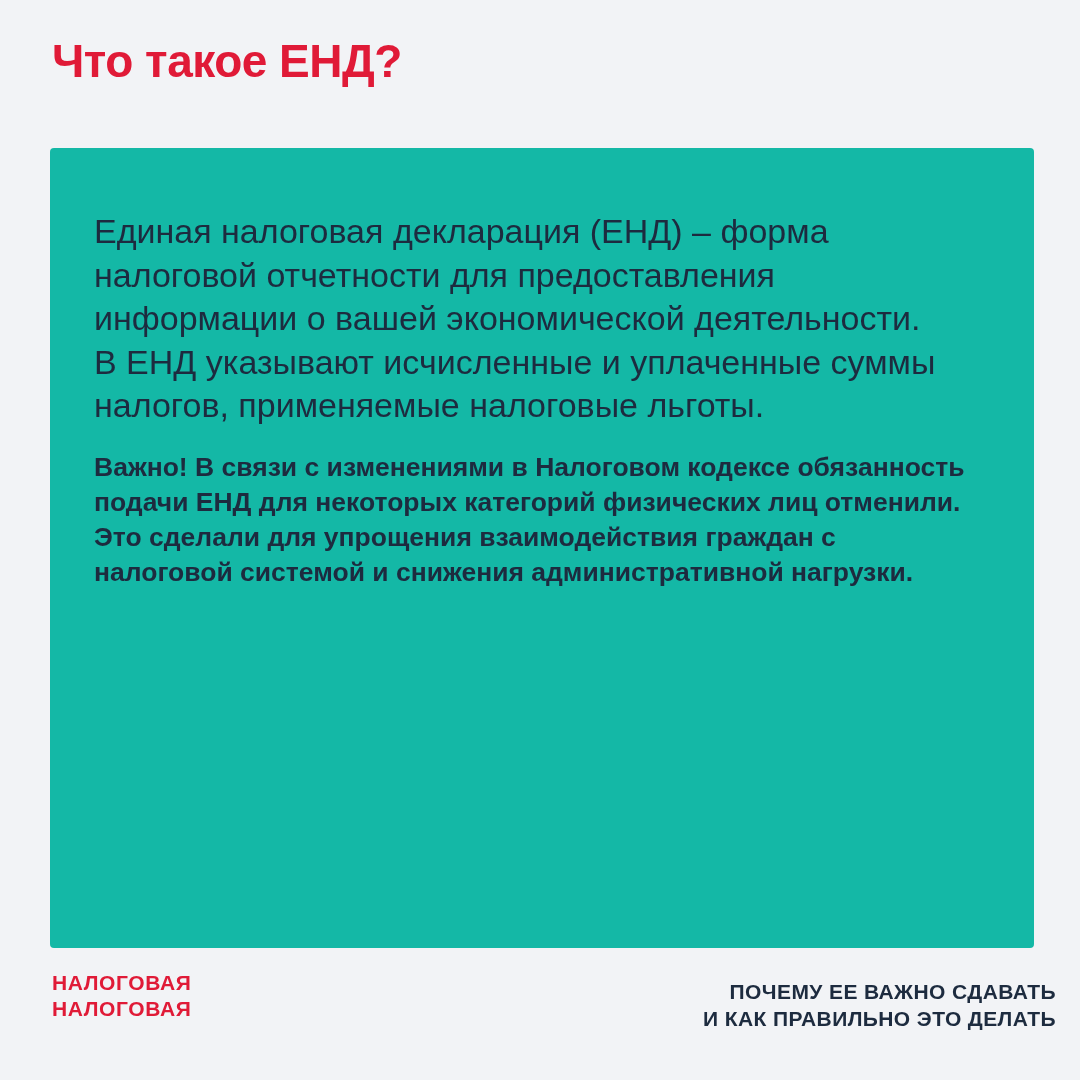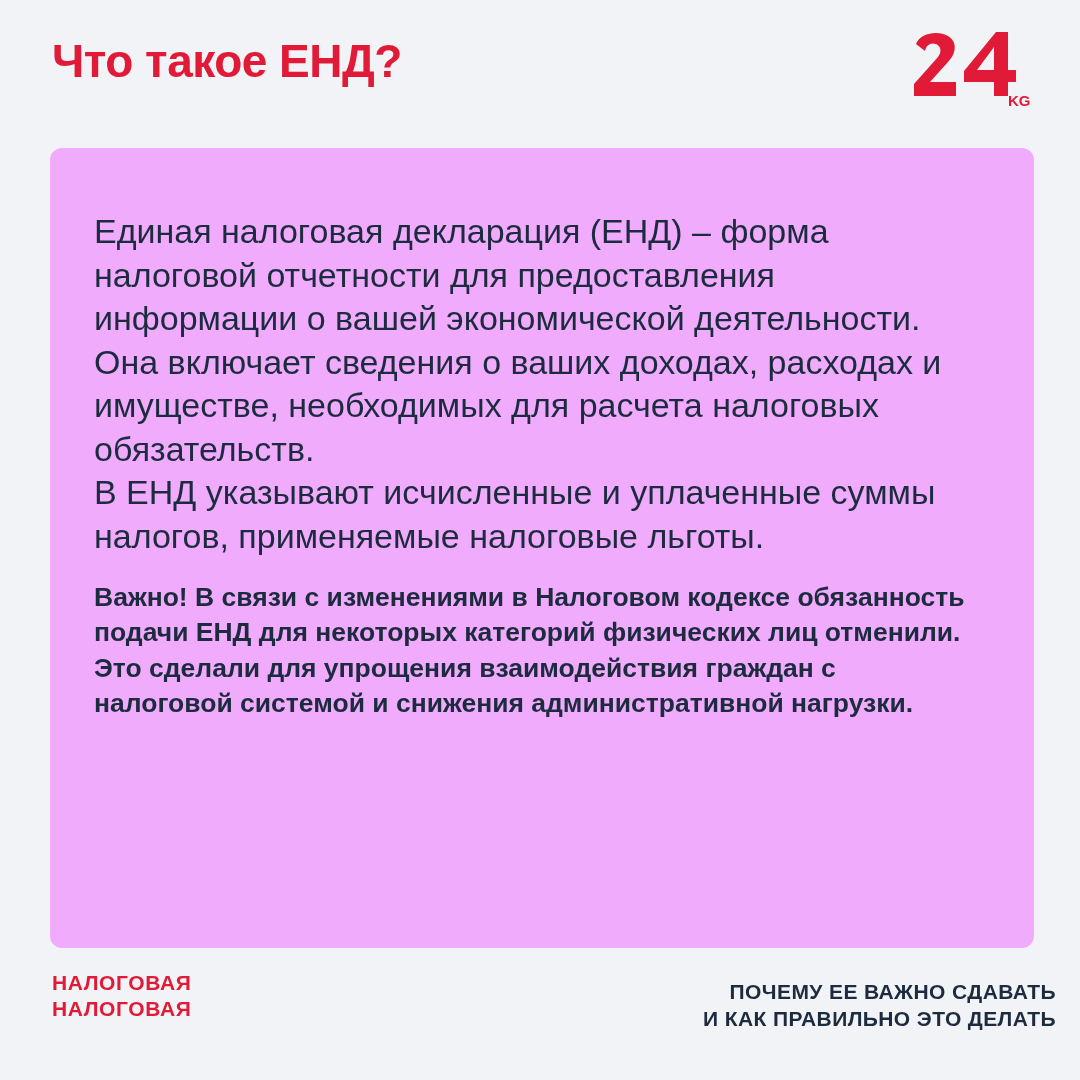--- a/index.html
+++ b/index.html
@@ -51,22 +51,22 @@
     position: relative;
     width: 120px;
     height: 78px;
     flex: 0 0 auto;
   }
   .logo svg { display: block; }
 
   
   .card {
     margin: 8px 46px 0 50px;
-    background: #f0abfc;
-    border-radius: 12px;
+    background: #14b8a6;
+    border-radius: 4px;
     flex: 1 1 auto;
     box-sizing: border-box;
     padding: 62px 56px 40px 44px;
     max-height: 800px;
   }
 
   .body-text {
     color: #1d2b3f;
     font-size: 34px;
     line-height: 1.28;
@@ -116,38 +116,25 @@
   }
 </style>
 </head>
 <body>
 
 <div class="page">
 
   <div class="header">
     <h1 class="page-title">Что такое ЕНД?</h1>
 
-    <div class="logo">
-      <svg width="120" height="78" viewBox="0 0 120 78">
-
-        <g fill="#e01a37">
-
-          <path d="M4 14 C8 3, 26 0, 36 6 C46 12, 44 24, 36 32 L18 52 L44 52 L44 66 L2 66 L2 54 L26 27 C30 22, 29 16, 24 14 C19 12, 14 15, 13 21 Z"></path>
-
-          <path d="M84 2 L96 2 L96 40 L104 40 L104 52 L96 52 L96 66 L82 66 L82 52 L52 52 L52 41 Z M82 40 L82 17 L65 40 Z"></path>
-        </g>
-        <text x="96" y="76" font-family="Liberation Sans, sans-serif" font-size="15" font-weight="bold" fill="#e01a37">KG</text>
-      </svg>
-    </div>
   </div>
 
   <div class="card">
     <div class="body-text">
       <p class="para">Единая налоговая декларация (ЕНД) – форма налоговой отчетности для предоставления информации о вашей экономической деятельности.</p>
-      <p class="para">Она включает сведения о ваших доходах, расходах и имуществе, необходимых для расчета налоговых обязательств.</p>
       <p class="para">В ЕНД указывают исчисленные и уплаченные суммы налогов, применяемые налоговые льготы.</p>
     </div>
     <p class="note">
       <b>Важно!</b><span> В связи с изменениями в Налоговом кодексе обязанность подачи ЕНД для некоторых категорий физических лиц отменили. Это сделали для упрощения взаимодействия граждан с налоговой системой и снижения административной нагрузки.</span>
     </p>
   </div>
 
   <div class="footer">
     <div class="footer-left">
       <div>НАЛОГОВАЯ</div>

